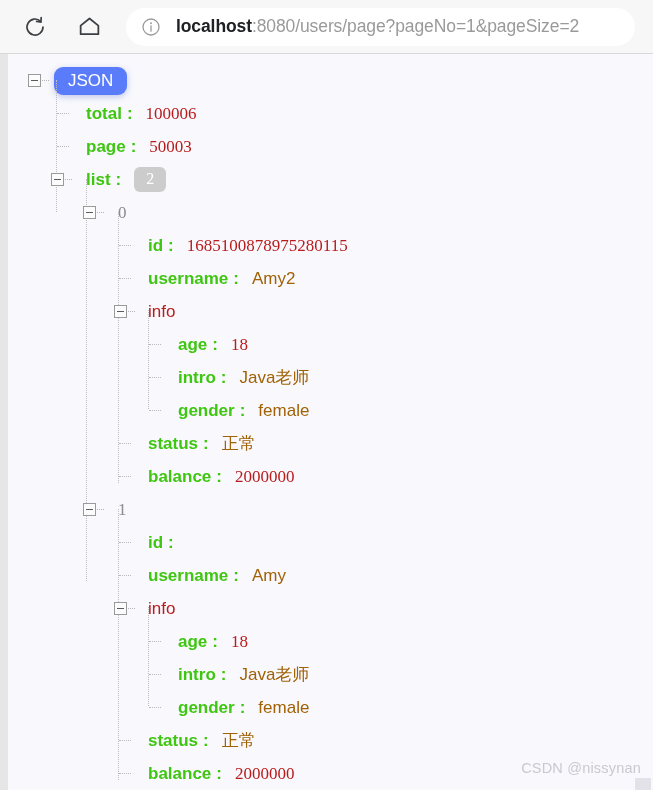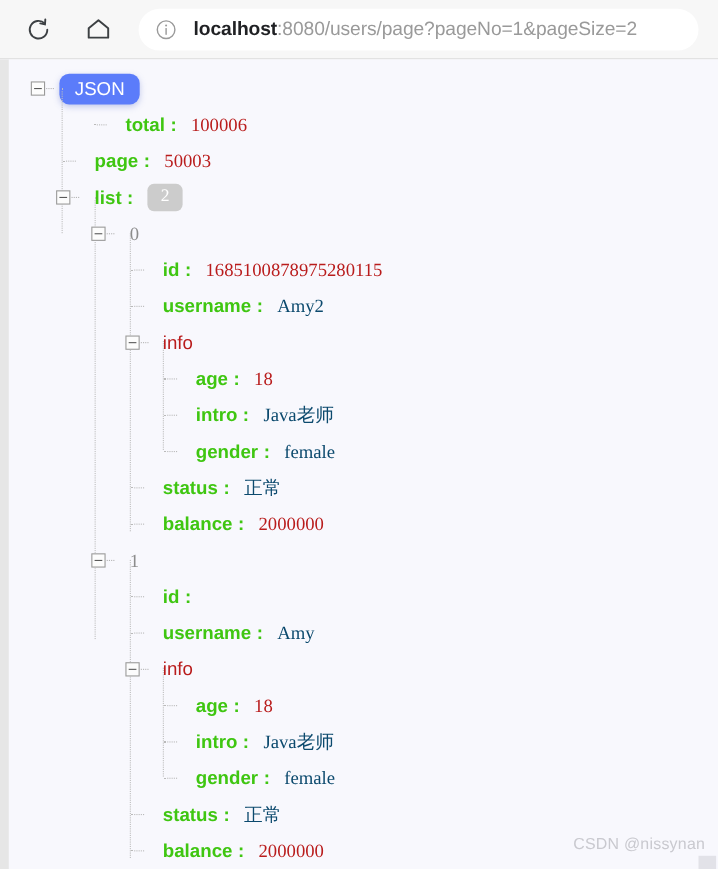--- a/index.html
+++ b/index.html
@@ -156,22 +156,22 @@
     font-size: 17px;
     margin-left: 5px;
   }
   .val {
     font-size: 17px;
     margin-left: 13px;
     font-family: "Liberation Serif", serif;
   }
   .val.num { color: #b91c1c; }
   .val.str {
-    color: #0c4a6e;
-    font-family: Liberation Serif, serif;
+    color: #a16207;
+    font-family: Liberation Sans, sans-serif;
   }
   .nodename {
     color: #b91c1c;
     font-size: 17px;
     font-family: "Liberation Sans", sans-serif;
   }
   .idxname {
     color: #8c8c8c;
     font-size: 17px;
     font-family: "Liberation Serif", serif;
@@ -261,21 +261,21 @@
     <div class="guide" style="left:110px; top:158px; height:271px;"></div>
     <div class="guide" style="left:140px; top:256px; height:99px;"></div>
     <div class="guide" style="left:110px; top:455px; height:271px;"></div>
     <div class="guide" style="left:140px; top:553px; height:99px;"></div>
 
     <div class="row" style="padding-left:22px;">
       <span class="toggle" style="left:20px;"></span>
       <span class="json-pill" style="margin-left:24px;">JSON</span>
     </div>
 
-    <div class="row" style="padding-left:78px;margin-left:28px;">
+    <div class="row" style="padding-left:78px;">
       <span class="elbow" style="left:49px;"></span>
       <span class="key">total</span>
       <span class="colon">:</span>
       <span class="val num">100006</span>
     </div>
 
     <div class="row" style="padding-left:78px;">
       <span class="elbow" style="left:49px;"></span>
       <span class="key">page</span>
       <span class="colon">:</span>

